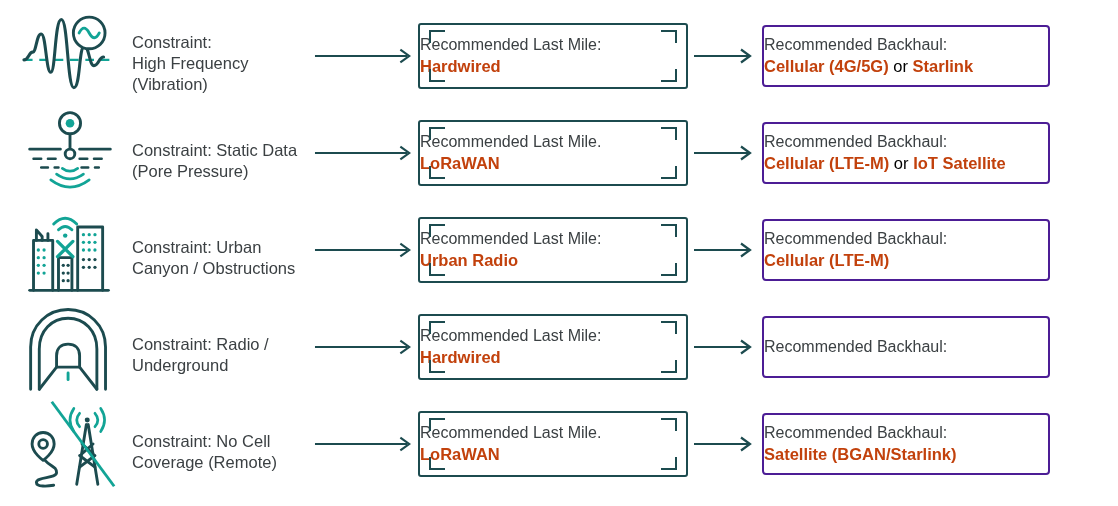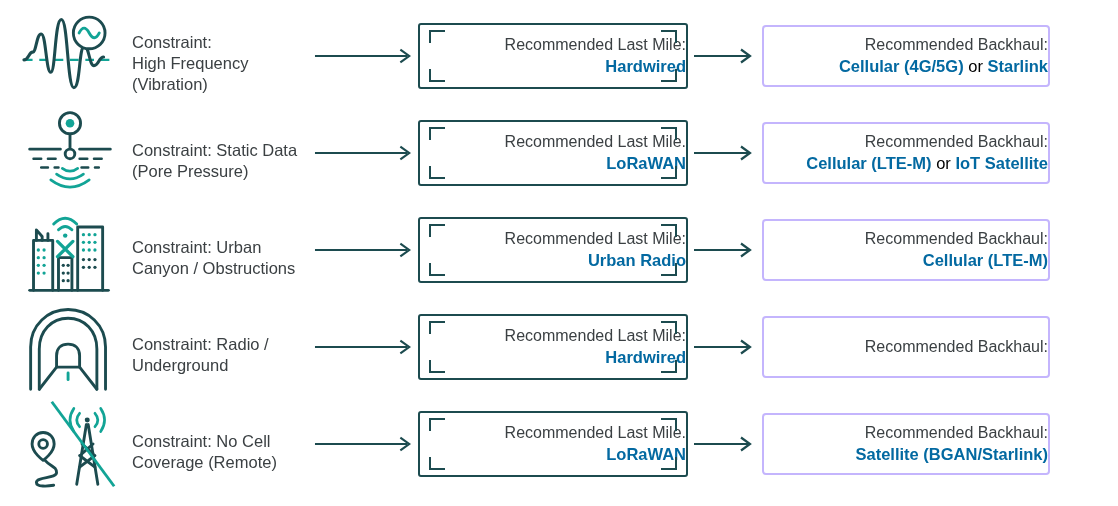--- a/index.html
+++ b/index.html
@@ -8,31 +8,31 @@
   .diagram { width:1118px; height:506px; padding-top:7px; padding-left:18px; }
   .row { display:grid; height:97px;
          grid-template-columns:104px 192px 104px 272px 72px 290px;
          align-items:center; }
   .icon-cell { display:flex; justify-content:center; align-items:center; }
   .icon-cell svg { display:block; }
   .label { font-size:16.5px; line-height:1.27; color:#3b4043; white-space:pre-line;
            padding-left:10px;margin-top:16px; }
   .arrow-cell { display:flex; justify-content:center; align-items:center; }
   .box { position:relative; background:#fff; display:flex; flex-direction:column;
-         justify-content:center; align-items:flex-end; text-align:center; }
+         justify-content:center; align-items:flex-start; text-align:center; }
   .box.lastmile { width:270px; height:66px; border:2.5px solid #1c4b4f; border-radius:3px; }
-  .box.backhaul { width:288px; height:62px; border:2px solid #c4b5fd; border-radius:4px; }
+  .box.backhaul { width:288px; height:62px; border:2px solid #4c1d95; border-radius:4px; }
   .corner { position:absolute; width:16px; height:13px; border-color:#1c4b4f; border-style:solid; }
   .corner.tl { top:5px;  left:9px;  border-width:2.5px 0 0 2.5px; }
   .corner.tr { top:5px;  right:9px; border-width:2.5px 2.5px 0 0; }
   .corner.bl { bottom:5px; left:9px;  border-width:0 0 2.5px 2.5px; }
   .corner.br { bottom:5px; right:9px; border-width:0 2.5px 2.5px 0; }
   .box-label { font-size:16px; color:#3b4043; line-height:21px; }
   .box-value { font-size:16.5px; line-height:22px; color:#3b4043; }
-  .box-value .accent, .box-value.accent { color:#0369a1; font-weight:bold; }
+  .box-value .accent, .box-value.accent { color:#c2410c; font-weight:bold; }
   .box-value .plain { color:#000000; font-weight:normal; }
   .arr { stroke:#1c4b4f; stroke-width:2.2; fill:none; }
 </style>
 </head>
 <body>
 
 <div class="diagram">
 
   <div class="row">
     <div class="icon-cell">

